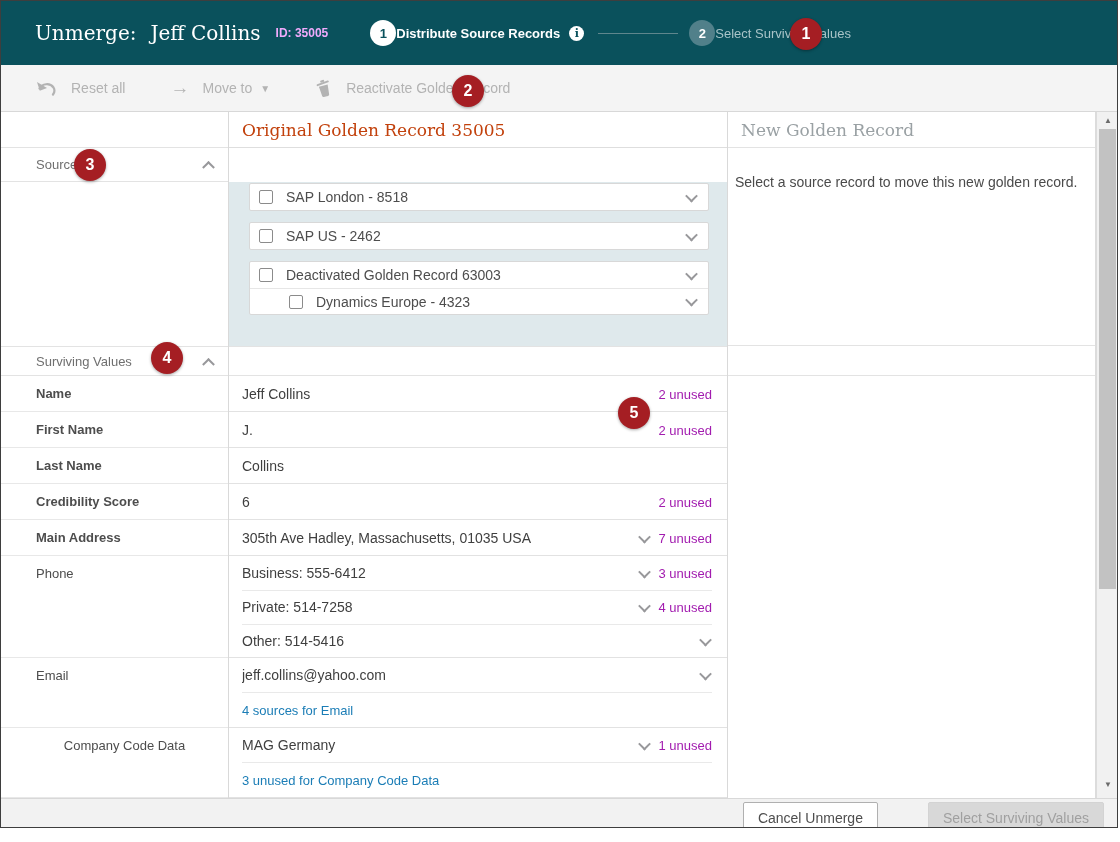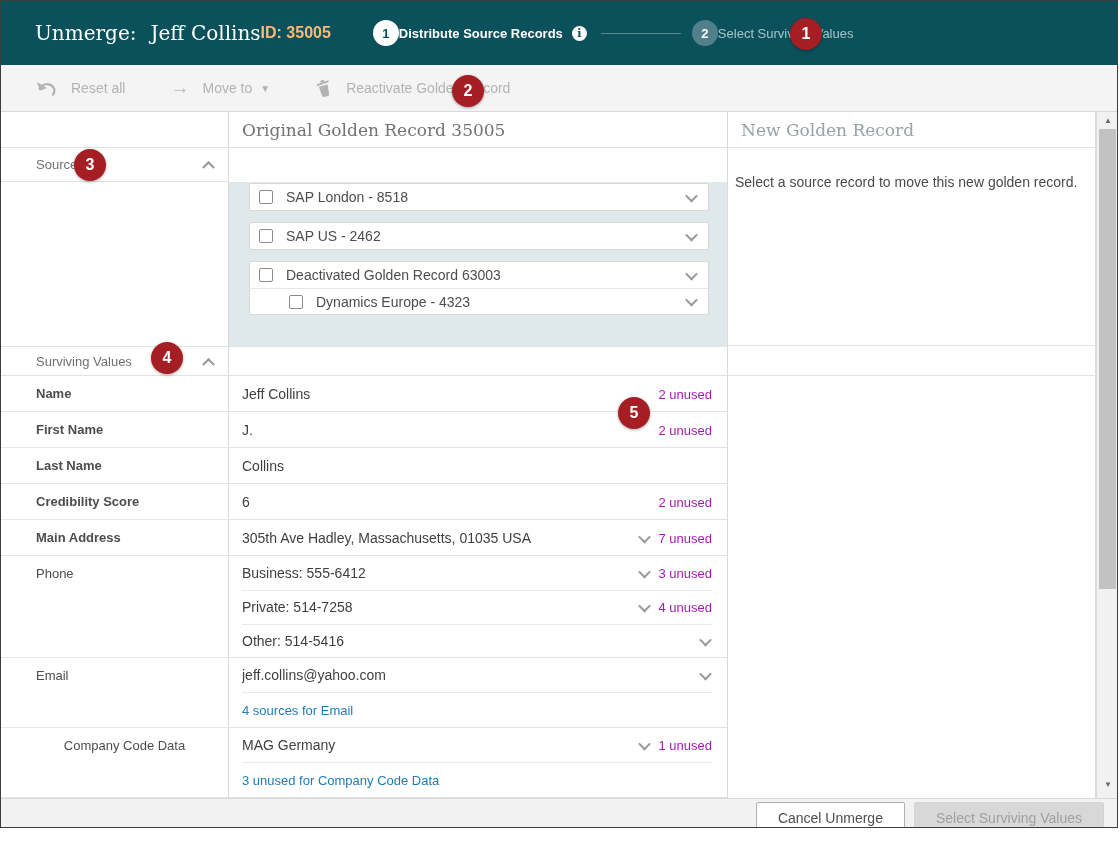--- a/index.html
+++ b/index.html
@@ -7,21 +7,21 @@
               font-family:"Liberation Sans", sans-serif; }
   .window { position:relative; width:1118px; height:828px; margin:0;
             border:1px solid #3e3e3e; background:#fff; overflow:hidden; }
   .serif { font-family:"DejaVu Serif","Liberation Serif",serif; }
 
   
   .topbar { position:absolute; top:0; left:0; right:0; height:64px;
             background:#0a515c; display:flex; align-items:center; }
   .title-wrap { margin-left:34px; color:#fff; font-size:20px; white-space:nowrap; }
   .title-name { margin-left:14px; }
-  .rec-id { color:#fdba74; font-size:16px; font-weight:700; white-space:nowrap; }
+  .rec-id { margin-left:15px; color:#f0abfc; font-size:12px; font-weight:700; white-space:nowrap; }
   .step { display:flex; align-items:center; }
   .step1 { margin-left:42px; }
   .step-circle { width:26px; height:26px; border-radius:50%; display:flex;
                  align-items:center; justify-content:center; font-size:13px; font-weight:700; }
   .step1 .step-circle { background:#ffffff; color:#0a515c; }
   .step2 .step-circle { background:#51808a; color:#ffffff; }
   .step-label { font-size:13px; font-weight:700; color:#fff; white-space:nowrap; }
   .step2 .step-label { color:#a9c4c8; font-weight:400; }
   .info-badge { width:15px; height:15px; border-radius:50%; background:#fff; color:#0a515c;
                 font-size:11px; font-weight:700; display:flex; align-items:center;
@@ -53,21 +53,21 @@
              color:#6f6f6f; font-size:13px; }
   .lc-sources { height:34px; border-bottom:1px solid #e3e3e3; }
   .lc-spacer { height:164px; }
   .lc-sv { height:30px; border-top:1px solid #e3e3e3; border-bottom:1px solid #e3e3e3; }
   .lbl-row { border-bottom:1px solid #e8e8e8; padding:10px 15px 0 35px;
              font-size:13px; color:#4d4d4d; line-height:16px; }
   .lbl-row.em { font-weight:700; }
 
   
   .mc-header { height:36px; border-bottom:1px solid #dedede; display:flex; align-items:center;
-               padding-left:13px; font-size:17px; color:#737373; }
+               padding-left:13px; font-size:17px; color:#c2410c; }
   .mc-gap { height:34px; }
   .mc-panel { height:164px; background:#dfe9ec; padding-top:1px; overflow:hidden; }
   .mc-sv-gap { height:30px; border-top:1px solid #e3e3e3; border-bottom:1px solid #e3e3e3; }
   .src-card { margin:0 18px 11px 20px; background:#fff; border:1px solid #d8d8d8; border-radius:2px; }
   .src-row { height:26px; display:flex; align-items:center; padding:0 12px 0 9px; }
   .src-row.nested { padding-left:39px; border-top:1px solid #e6e6e6; }
   .cb { width:14px; height:14px; border:1px solid #8b8b8b; border-radius:2px;
         background:#fff; flex:0 0 auto; }
   .slbl { margin-left:13px; font-size:14px; color:#4d4d4d; flex:1;
           white-space:nowrap; overflow:hidden; }
@@ -100,22 +100,22 @@
   .sb-up, .sb-down { position:absolute; left:0; width:100%; text-align:center;
                      font-size:8px; color:#6b6b6b; line-height:14px; }
   .sb-up { top:2px; }
   .sb-down { bottom:6px; }
   .sb-thumb { position:absolute; top:17px; left:2px; width:17px; height:460px; background:#c2c2c2; }
 
   
   .footerbar { position:absolute; top:797px; left:0; right:0; height:38px; background:#f2f2f2;
                border-top:1px solid #d8d8d8; display:flex; align-items:center;
                justify-content:flex-end; padding-right:13px; gap:9px; }
-  .btn { height:31px; border-radius:2px; font-size:14px; padding:0 21px;
-         display:flex; align-items:center; font-family:"Liberation Sans",sans-serif; }
+  .btn { height:31px; border-radius:2px; font-size:14px; padding:0 14px;
+         display:flex; align-items:center; font-family:"Liberation Sans",sans-serif;margin-left:41px; }
   .btn-cancel { background:#fff; border:1px solid #b0b0b0; color:#4e4e4e; cursor:pointer; }
   .btn-select { background:#d8d8d8; border:1px solid #d3d3d3; color:#a0a0a0; }
   .bottom-strip { position:absolute; top:835px; left:0; right:0; height:5px; background:#0a515c; }
 
   
   .ann { position:absolute; width:32px; height:32px; border-radius:50%; background:#a51e23;
          color:#fff; font-size:16px; font-weight:700; display:flex; align-items:center;
          justify-content:center; box-shadow:0 1px 3px rgba(0,0,0,.35); z-index:20; }
   .ann-1 { left:789px; top:17px; }
   .ann-2 { left:451px; top:74px; }

